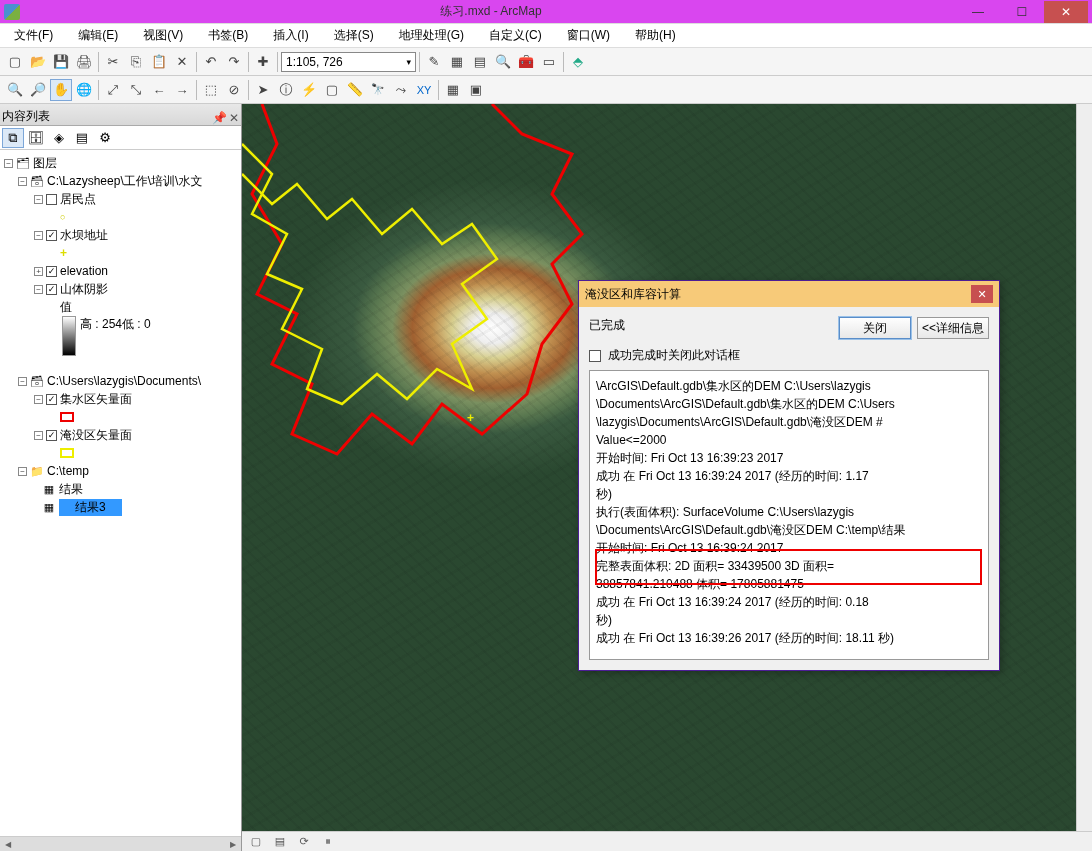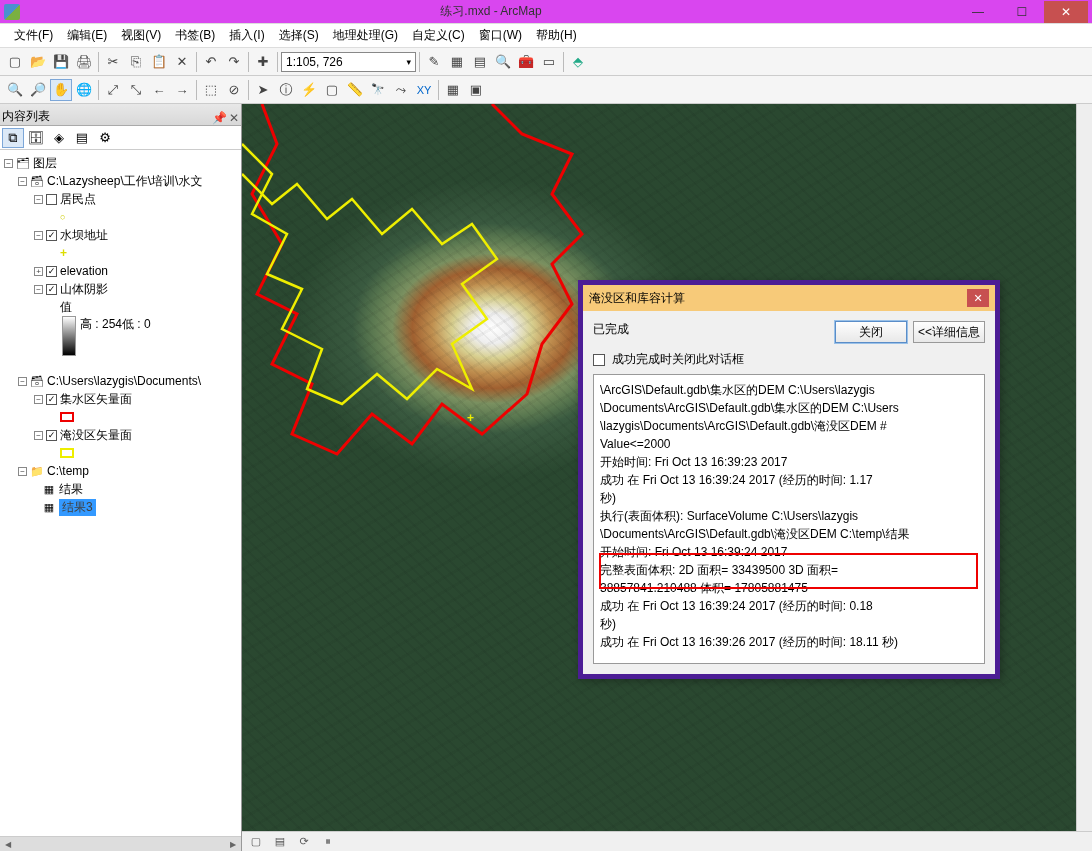--- a/index.html
+++ b/index.html
@@ -2,41 +2,41 @@
 <html><head>
 <meta charset="utf-8">
 <style>
 *{box-sizing:border-box;margin:0;padding:0;font-family:"Microsoft YaHei","Segoe UI",sans-serif;font-size:12px}
 body{background:#fff;width:1092px;height:851px;overflow:hidden;position:relative}
 .titlebar{height:24px;background:#d946ef;border-bottom:1px solid #ddd;display:flex;align-items:center;padding:0 4px}
 .titlebar .app-icon{width:16px;height:16px;margin-right:6px;background:linear-gradient(135deg,#4a90d0 50%,#7ab040 50%);border-radius:2px}
 .titlebar .title{flex:1;text-align:center;color:#333}
 .wbtn{width:44px;height:22px;display:flex;align-items:center;justify-content:center;color:#333;font-family:sans-serif}
 .wbtn.close{background:#c75050;color:#fff}
-.menubar{height:24px;display:flex;align-items:center;padding:0 8px;gap:2px;border-bottom:1px solid #ddd}
+.menubar{height:24px;display:flex;align-items:center;padding:0 8px;gap:13px;border-bottom:1px solid #ddd}
 .menubar span{padding:2px 6px;cursor:default}
 .toolbar{height:28px;display:flex;align-items:center;padding:0 4px;gap:1px;border-bottom:1px solid #ccc;background:#f5f5f5}
 .tbtn{width:22px;height:22px;display:flex;align-items:center;justify-content:center;border:1px solid transparent;color:#444;font-size:13px}
 .tsep{width:1px;height:20px;background:#bbb;margin:0 2px}
 .scale-box{width:135px;height:20px;border:1px solid #888;background:#fff;padding:0 4px;display:flex;align-items:center;justify-content:space-between}
 .scale-box::after{content:"▾";font-size:9px}
 .mainrow{display:flex;height:748px}
 .sidebar{width:242px;display:flex;flex-direction:column;border-right:1px solid #999}
 .sb-title{height:22px;background:linear-gradient(#e8e8e8,#d8d8d8);display:flex;align-items:flex-end;padding:0 2px;border-bottom:1px solid #aaa;justify-content:space-between}
 .sb-title .rbtns{display:flex;gap:2px;font-size:10px;color:#555}
 .sb-tabs{height:24px;display:flex;align-items:center;padding:2px;gap:1px;border-bottom:1px solid #ccc}
 .sb-tabs .t{width:22px;height:20px;border:1px solid transparent;display:flex;align-items:center;justify-content:center;font-size:13px}
 .sb-tabs .t.active{border-color:#7da7d8;background:#dce9f7}
 .tree{flex:1;overflow:auto;padding:4px 2px;background:#fff}
 .tree .row{display:flex;align-items:center;height:18px;white-space:nowrap}
 .tree .sq{width:9px;height:9px;border:1px solid #888;display:inline-flex;align-items:center;justify-content:center;font-size:8px;margin-right:3px;color:#444;background:#fff}
 .tree .cb{width:11px;height:11px;border:1px solid #555;margin-right:3px;display:inline-flex;align-items:center;justify-content:center;font-size:9px;background:#fff}
 .tree .cb.on::after{content:"✓"}
 .tree .ic{width:14px;height:14px;margin-right:3px;display:inline-flex;align-items:center;justify-content:center;font-size:11px}
-.tree .sel{background:#3399ff;color:#404040;padding:0 3px}
+.tree .sel{background:#3399ff;color:#000000;padding:0 16px}
 .grad{width:14px;height:40px;background:linear-gradient(#fff,#000);border:1px solid #999;margin-left:2px}
 .sym{width:14px;height:10px;display:inline-block;margin-right:3px}
 .sym.red{border:2px solid #e00;background:transparent}
 .sym.yel{border:2px solid #ee0;background:transparent}
 .sb-scroll{height:16px;background:#eee;border-top:1px solid #ccc;display:flex}
 .sb-scroll .ar{width:16px;display:flex;align-items:center;justify-content:center;font-size:8px;color:#666;background:#ddd}
 .maparea{flex:1;position:relative;overflow:hidden;background:#f8f8f8}
 .mapimg{position:absolute;inset:0;background:
  radial-gradient(ellipse 200px 150px at 30% 30%,#fff 0%,#eee 10%,#d8d090 20%,#c09050 30%,#a06030 40%,#7a9060 50%,#5a7850 60%,#3a5a40 70%,#2a4830 100%),
  radial-gradient(ellipse 250px 200px at 65% 60%,#fff 0%,#e8d8a0 15%,#c89050 25%,#a86030 35%,#805020 45%,#689050 55%,#4a7048 70%,#2a4830 100%),
@@ -44,21 +44,21 @@
  radial-gradient(ellipse 160px 200px at 20% 75%,#e8d8a0 0%,#c89050 20%,#a86030 35%,#689050 55%,#3a5a40 100%),
  linear-gradient(#4a7048,#3a5a40)}
 .mapimg::after{content:"";position:absolute;inset:0;background:
  repeating-linear-gradient(45deg,rgba(0,0,0,0.05) 0 2px,transparent 2px 8px),
  repeating-linear-gradient(-30deg,rgba(0,0,0,0.04) 0 3px,transparent 3px 12px)}
 .redline{position:absolute;stroke:#e00;stroke-width:3;fill:none}
 .yellowline{position:absolute;stroke:#ee0;stroke-width:2.5;fill:none}
 .vscroll{width:16px;background:#eee;border-left:1px solid #ccc}
 .statusbar{position:absolute;bottom:0;left:242px;right:0;height:20px;background:#f0f0f0;border-top:1px solid #ccc;display:flex;align-items:center;padding:0 6px;gap:8px}
 .statusbar .sicon{width:16px;height:16px;display:flex;align-items:center;justify-content:center;font-size:11px;color:#555}
-.dialog{position:absolute;left:578px;top:280px;width:422px;background:#f0f0f0;border:5px solid #4c1d95;box-shadow:2px 2px 8px rgba(0,0,0,0.3)}
+.dialog{position:absolute;left:578px;top:280px;width:422px;background:#f0f0f0;border:1px solid #4c1d95;box-shadow:2px 2px 8px rgba(0,0,0,0.3)}
 .dlg-title{height:26px;background:#f7ca79;display:flex;align-items:center;padding:0 6px;justify-content:space-between}
 .dlg-close{width:22px;height:18px;background:#c75050;color:#fff;display:flex;align-items:center;justify-content:center;font-size:11px}
 .dlg-body{padding:10px}
 .dlg-status-row{display:flex;justify-content:space-between;align-items:flex-start;margin-bottom:8px}
 .dlg-btns{display:flex;gap:6px}
 .dlg-btns button{width:72px;height:22px;border:1px solid #999;background:linear-gradient(#fefefe,#e8e8e8);font-size:12px}
 .dlg-btns button.primary{border-color:#5a8dc8;box-shadow:0 0 0 1px #9ac1e8}
 .dlg-chk{display:flex;align-items:center;gap:7px;margin:4px 0 6px 0}
 .dlg-chk .box{width:12px;height:12px;border:1px solid #555;background:#fff}
 .log{border:1px solid #999;background:#fff;height:290px;padding:6px;overflow:hidden;font-family:"SimSun","NSimSun",monospace;line-height:1.5;position:relative;font-size:12px}

